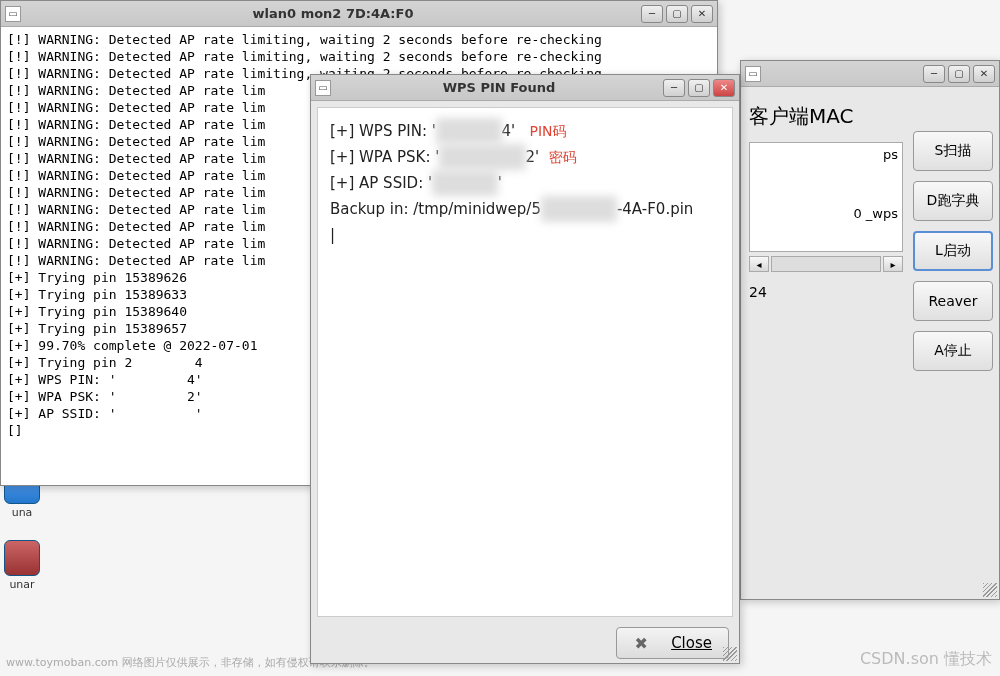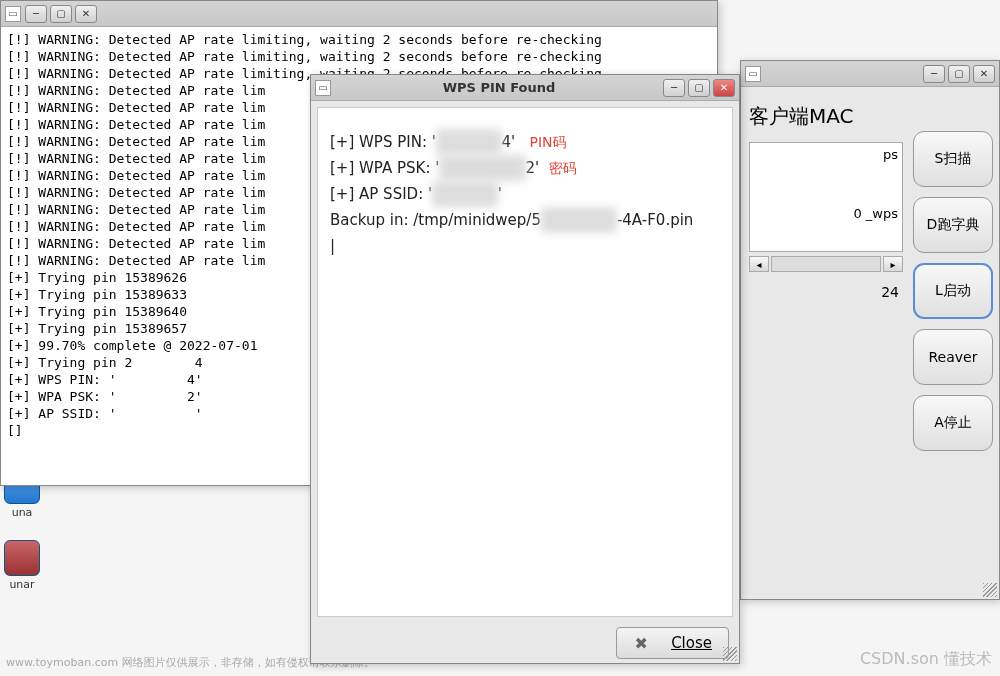--- a/index.html
+++ b/index.html
@@ -19,35 +19,35 @@
 #terminal .content { background:#fff; height:calc(100% - 26px); padding:4px 6px; font-family:"DejaVu Sans Mono","Liberation Mono",monospace; font-size:13px; line-height:17px; white-space:pre; color:#000; overflow:hidden; }
 
 
 #mainapp { right:0; top:60px; width:260px; height:540px; z-index:1; }
 #mainapp .body { height:calc(100% - 26px); padding:8px; position:relative; }
 #mainapp .col-header { font-size:20px; text-align:left; margin:8px 0 12px 0; }
 #mainapp .listbox { background:#fff; border:1px solid #aaa; height:110px; margin-bottom:4px; font-size:13px; padding:4px; overflow:hidden;text-align:right; }
 #mainapp .hscroll { display:flex; gap:2px; margin-bottom:12px; }
 #mainapp .hscroll .track { flex:1; height:16px; background:#ddd; border:1px solid #aaa; }
 #mainapp .hscroll .arrow { width:20px; height:16px; background:linear-gradient(#f8f8f8,#d8d8d8); border:1px solid #aaa; display:flex; align-items:center; justify-content:center; font-size:10px; }
-#mainapp .count { text-align:right; font-size:14px; margin:6px 4px 0 0; }
+#mainapp .count { text-align:left; font-size:14px; margin:6px 4px 0 0; }
 #mainapp .side-buttons { position:absolute; right:-0px; top:44px; display:flex; flex-direction:column; }
-.side-btn { width:80px; height:56px; margin-bottom:10px; background:linear-gradient(#f8f8f8,#e0e0e0); border:1px solid #999; border-radius:11px; display:flex; align-items:center; justify-content:center; font-size:14px; }
+.side-btn { width:80px; height:40px; margin-bottom:10px; background:linear-gradient(#f8f8f8,#e0e0e0); border:1px solid #999; border-radius:4px; display:flex; align-items:center; justify-content:center; font-size:14px; }
 .side-btn.primary { border:2px solid #5a8fd6; }
 
 
 #leftpanel { left:38px; top:468px; width:200px; height:170px; background:#e8e8e8; border:1px solid #aaa; }
 #leftpanel .chk-list { padding:6px 10px; font-size:13px; }
 #leftpanel .chk-item { display:flex; align-items:center; gap:6px; padding:3px 0; color:#666; }
 #leftpanel .chk-item input { width:14px; height:14px; }
 #leftpanel .sort-btn { display:block; width:160px; height:32px; margin:8px auto; background:linear-gradient(#f8f8f8,#dedede); border:1px solid #999; border-radius:3px; font-size:15px; }
 
 
 #dialog { left:310px; top:74px; width:430px; height:590px; z-index:5; }
-#dialog .inner { background:#fff; margin:6px; height:510px; border:1px solid #ccc; padding:21px 12px; font-family:"DejaVu Sans","Liberation Sans",sans-serif; font-size:15px; line-height:26px; color:#222; position:relative; }
+#dialog .inner { background:#fff; margin:6px; height:510px; border:1px solid #ccc; padding:10px 12px; font-family:"DejaVu Sans","Liberation Sans",sans-serif; font-size:15px; line-height:26px; color:#222; position:relative; }
 #dialog .inner .annot { color:#d43; font-size:14px; }
 #dialog .blur { display:inline-block; filter:blur(4px); background:#ddd; color:#ddd; border-radius:3px; padding:0 2px; }
 #dialog .footer { display:flex; justify-content:flex-end; padding:4px 10px 8px; }
 #dialog .close-btn { display:flex; align-items:center; gap:6px; padding:6px 16px; background:linear-gradient(#f4f4f4,#dcdcdc); border:1px solid #999; border-radius:4px; font-size:15px; }
 .x-ico { width:16px; height:16px; display:inline-flex; align-items:center; justify-content:center; font-weight:bold; color:#666; font-size:16px; }
 
 
 .desk-icon { position:absolute; width:40px; text-align:center; font-size:11px; color:#333; }
 .desk-icon .ic { width:36px; height:36px; margin:0 auto 2px; background:linear-gradient(#6af,#27c); border-radius:6px; border:1px solid #158; }
 
@@ -90,20 +90,21 @@
         <input type="checkbox" style="">
         <span>Aireplay-ng -7</span>
       </label>
   </div>
   <button class="sort-btn">排序pin码</button>
 </div>
 
 <div id="terminal" class="window">
   <div class="titlebar">
     <div class="win-icon">▭</div>
+    <div class="title">wlan0 mon2                                   7D:4A:F0</div>
     <div class="win-ctrls">
       <div class="win-btn">─</div>
       <div class="win-btn">▢</div>
       <div class="win-btn">✕</div>
     </div>
   </div>
   <div class="content" id="term-content">[!] WARNING: Detected AP rate limiting, waiting 2 seconds before re-checking
 [!] WARNING: Detected AP rate limiting, waiting 2 seconds before re-checking
 [!] WARNING: Detected AP rate limiting, waiting 2 seconds before re-checking
 [!] WARNING: Detected AP rate lim

